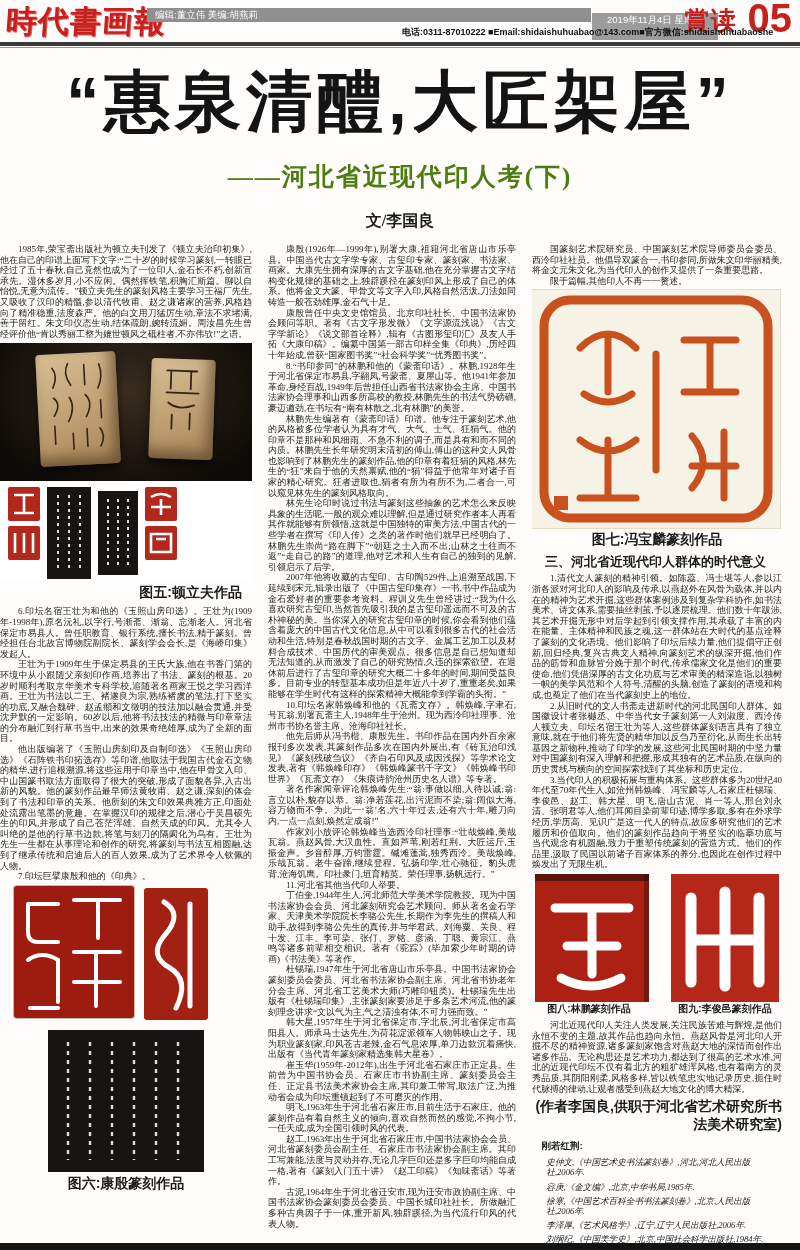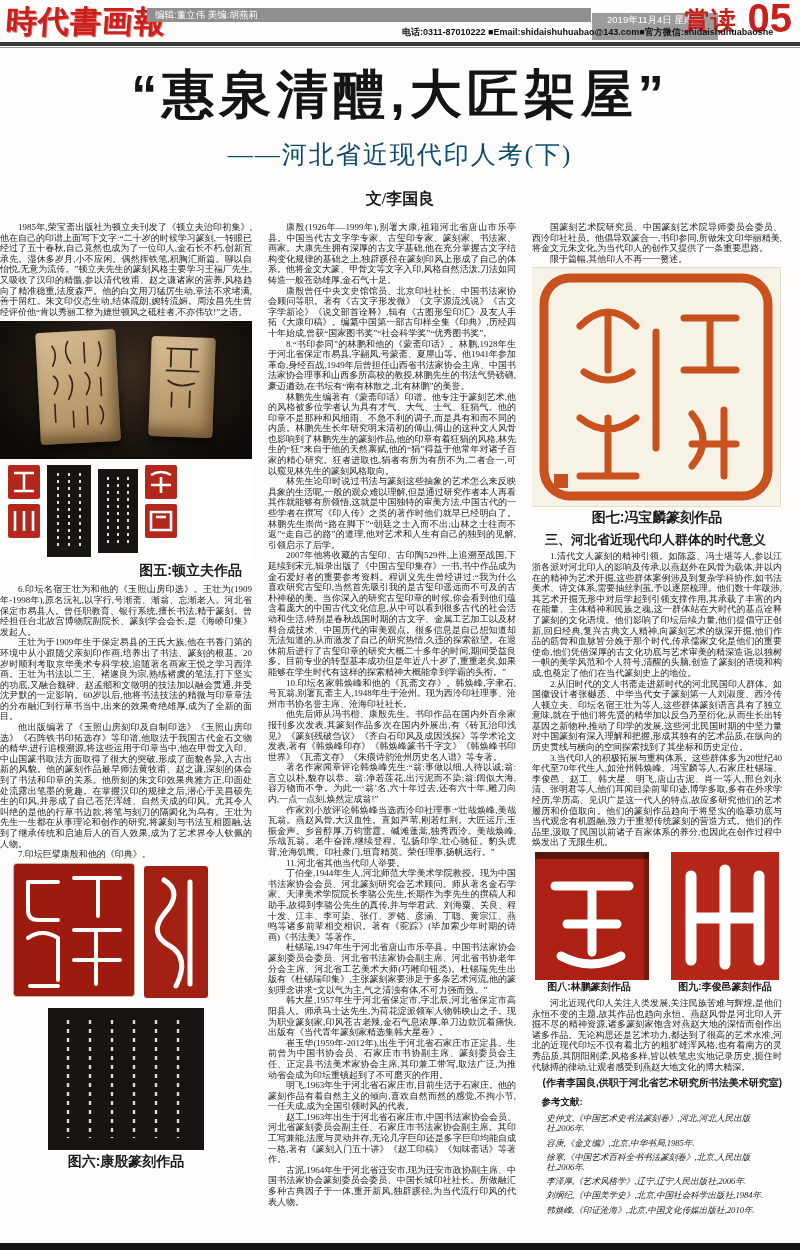--- a/index.html
+++ b/index.html
@@ -16,31 +16,31 @@
   .secttitle{position:absolute;right:62px;top:4px;color:#c8201d;font-family:"Liberation Sans",sans-serif;
         font-weight:bold;font-size:25px;letter-spacing:2px;}
   .pageno{position:absolute;right:8px;top:-4px;color:#c8201d;font-family:"Liberation Sans",sans-serif;
         font-weight:bold;font-size:40px;}
   .contact{position:absolute;left:402px;top:26px;font-family:"Liberation Sans",sans-serif;
         font-weight:bold;font-size:9px;color:#111;white-space:nowrap;}
   .hrule{position:absolute;left:0;right:0;top:42px;height:4px;background:#3a3a3a;}
   .hrule2{position:absolute;left:0;right:0;top:47px;height:1px;background:#999;}
   
   .headline{margin-top:68px;text-align:center;}
-  .hl-title{font-family:"Liberation Sans",sans-serif;font-weight:900;font-size:52px;line-height:1;
+  .hl-title{font-family:"Liberation Sans",sans-serif;font-weight:900;font-size:66px;line-height:1;
         letter-spacing:5px;color:#141414;}
-  .hl-sub{margin-top:18px;font-size:25px;color:#0c4a6e;letter-spacing:2px;}
+  .hl-sub{margin-top:26px;font-size:25px;color:#4d7c0f;letter-spacing:2px;font-weight:bold;}
   .hl-by{margin-top:18px;margin-bottom:12px;font-size:16px;font-weight:bold;}
   
   .cols{display:flex;gap:16px;padding:0 0;margin-top:10px;height:1012px;}
   .col{overflow:hidden;}
   .c1{width:252px;} .c2{width:248px;} .c3{width:250px;}
   .p{margin:0;font-size:9px;line-height:10.6px;text-align:justify;text-indent:2em;}
   .h3{margin:4px 0 2px;font-family:"Liberation Sans",sans-serif;font-weight:bold;font-size:13px;text-indent:1em;}
-  .author{margin:4px 0 2px;font-family:"Liberation Sans",sans-serif;font-weight:bold;font-size:10px;text-align:right;text-indent:0;}
+  .author{margin:4px 0 2px;font-family:"Liberation Sans",sans-serif;font-weight:bold;font-size:14px;text-align:right;text-indent:0;}
   .refhead{margin:6px 0 1px;font-family:"Liberation Sans",sans-serif;font-weight:bold;font-size:9.5px;text-indent:1em;}
   .ref{margin:4px;font-size:8.6px;line-height:10.2px;font-style:italic;text-indent:0;padding-left:1.2em;}
   
   figure{margin:4px 0;padding:0;}
   figcaption{font-family:"Liberation Sans",sans-serif;font-weight:bold;font-size:14px;margin-top:3px;}
   .cap-c{text-align:center;} .cap-r{text-align:right;padding-right:10px;}
   .fig5-photo{position:relative;width:252px;height:138px;background:radial-gradient(ellipse at 50% 35%,#3a2d20,#0d0a07 85%);}
   .stone{position:absolute;background:linear-gradient(160deg,#d8bf96,#b39263 80%);box-shadow:inset -6px -8px 14px rgba(60,40,20,.55),0 6px 8px rgba(0,0,0,.6);}
   .stoneA{left:38px;top:10px;width:80px;height:112px;transform:rotate(-3deg);border-radius:4px;}
   .stoneB{left:150px;top:16px;width:64px;height:100px;transform:rotate(2deg);border-radius:4px;}
@@ -265,21 +265,21 @@
           </div>
         </div>
         <div class="cap2">
           <div>图八:林鹏篆刻作品</div>
           <div>图九:李俊邑篆刻作品</div>
         </div>
       </figure>
 
       <p class="p">河北近现代印人关注人类发展,关注民族苦难与辉煌,是他们永恒不变的主题,故其作品也趋向永恒。燕赵风骨是河北印人开掘不尽的精神资源,诸多篆刻家饱含对燕赵大地的深情而创作出诸多作品。无论构思还是艺术功力,都达到了很高的艺术水准,河北的近现代印坛不仅有着北方的粗犷雄浑风格,也有着南方的灵秀品质,其阴阳刚柔,风格多样,皆以铁笔忠实地记录历史,扼住时代脉搏的律动,让观者感受到燕赵大地文化的博大精深。</p>
       <p class="author">(作者李国良,供职于河北省艺术研究所书法美术研究室)</p>
-      <p class="refhead">参考文献:</p>
+      <p class="refhead">刚若红荆:</p>
       <p class="ref">史仲文,《中国艺术史书法篆刻卷》,河北,河北人民出版社,2006年.</p>
       <p class="ref">容庚,《金文编》,北京,中华书局,1985年.</p>
       <p class="ref">徐寒,《中国艺术百科全书书法篆刻卷》,北京,人民出版社,2006年.</p>
       <p class="ref">李泽厚,《艺术风格学》,辽宁,辽宁人民出版社,2006年.</p>
       <p class="ref">刘纲纪,《中国美学史》,北京,中国社会科学出版社,1984年.</p>
       <p class="ref">韩焕峰,《印证沧海》,北京,中国文化传媒出版社,2010年.</p>
     </div>
   </div>
 
   <div class="botbar"></div>

